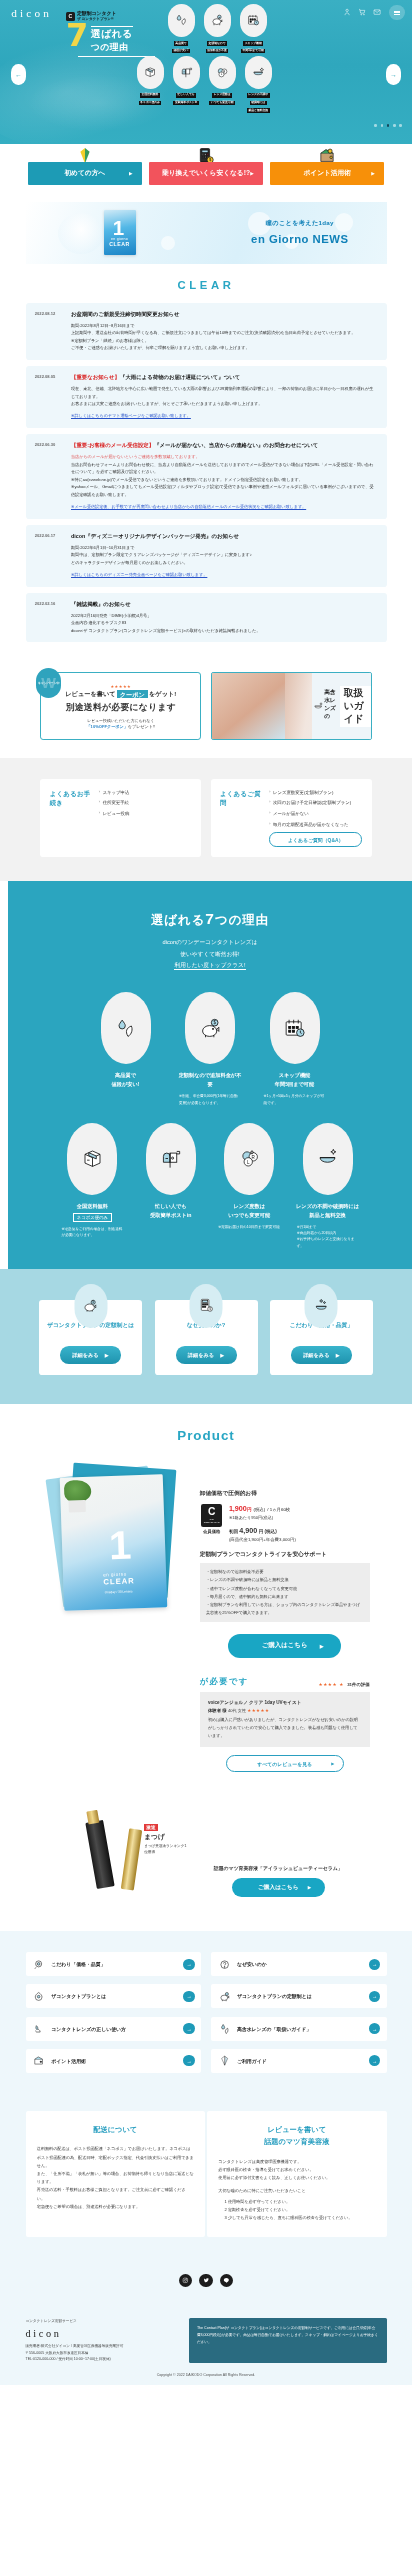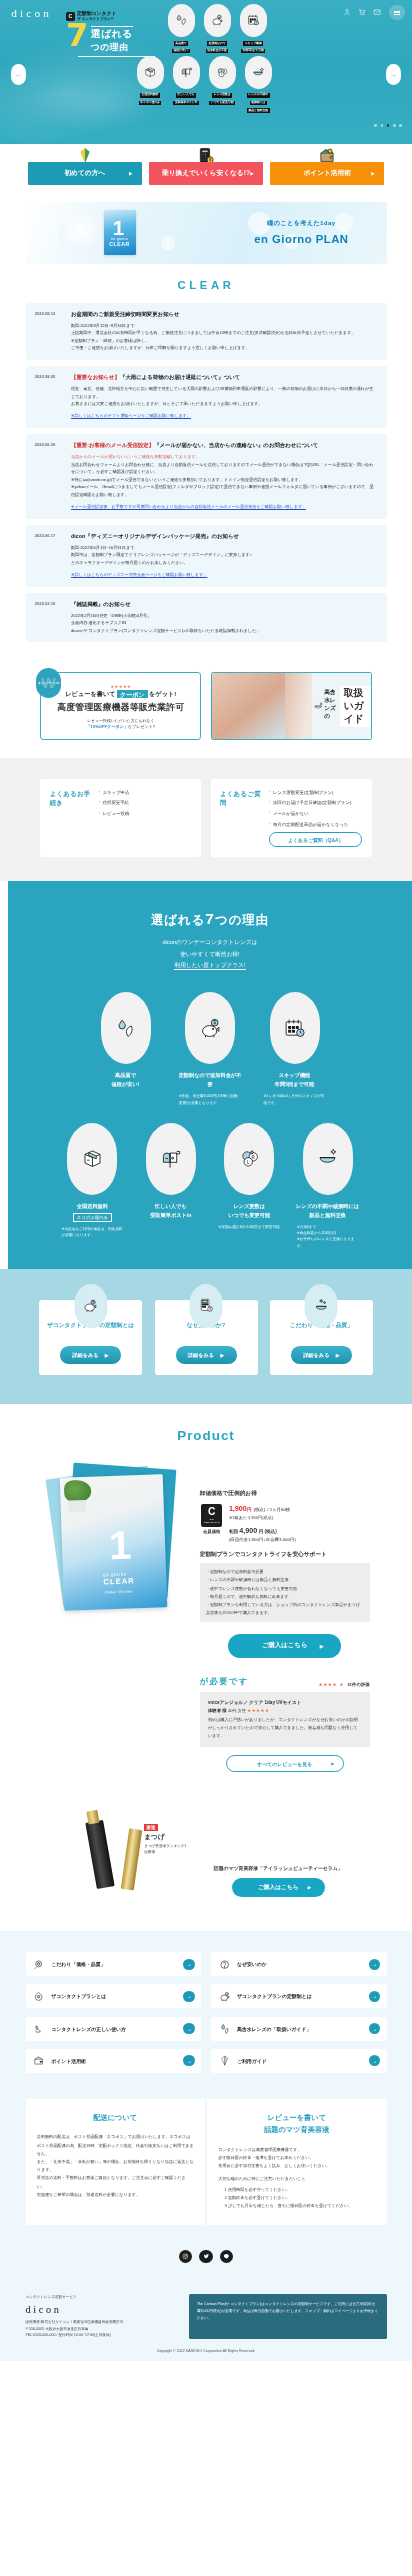--- a/index.html
+++ b/index.html
@@ -328,21 +328,21 @@
     background:#fff; border-radius:2.1px; height: 24px; display:flex; align-items:center;
     padding: 0 7.2px; gap: 6.2px; position:relative;
   }
   .lk .ic { width: 12.4px; height: 12.4px; flex:0 0 12.4px; display:flex; align-items:center; justify-content:center;}
   .lk .tx { font-size:4.9px; font-weight:bold; color:#222;}
   .lk .go { position:absolute; right: 6.2px; width: 11.3px; height: 11.3px; border-radius:50%;
     background:#1e9ab8; color:#fff; font-size:5.2px; display:flex; align-items:center; justify-content:center;}
 
   
   .info { background:#eef7fb; padding: 5.2px 0 23px; }
-  .info-row { width: 361px; margin:0 auto; display:flex; gap: 2px; }
+  .info-row { width: 361px; margin:12px auto; display:flex; gap: 2px; }
   .info-card { flex:1; background:#fff; border-radius:2.1px; padding: 13.4px 11.3px 14.4px; }
   .info-h { text-align:center; color:#2a9fc0; font-size:7.2px; font-weight:bold; line-height:1.7; margin-bottom: 9.3px;}
   .info-p { font-size:4.1px; line-height:2.0; color:#333; }
   .info-ol { font-size:4.1px; line-height:2.0; padding-left: 6.2px; margin-top:2.1px;}
 
   
   .social { background:#eef7fb; padding: 2.1px 0 17.5px; display:flex; justify-content:center; gap: 7.2px; }
   .soc { width: 13.4px; height: 13.4px; border-radius:50%; background:#1d1d1d; color:#fff;
     display:flex; align-items:center; justify-content:center; font-size:6.2px;}
   .footer { background:#eef7fb; padding: 13.4px 0 0; }
@@ -594,21 +594,21 @@
     <div class="splash"></div>
     <div class="box-art">
       <div class="one">1</div>
       <div class="nm">
         <span>en giorno</span>
         <b>CLEAR</b>
       </div>
     </div>
     <div class="banner-txt">
       <div class="t1">瞳のことを考えた1day</div>
-      <div class="t2">en Giorno PLAN</div>
+      <div class="t2">en Giorno NEWS</div>
     </div>
   </section>
 
   <section class="news-wrap">
     <h2 class="news-title">CLEAR</h2>
 
     <article class="news-card">
       <div class="news-date">2022.08.12</div>
       <div class="news-body">
         <div class="news-head">お盆期間のご新規受注締切時間変更お知らせ</div>
@@ -670,21 +670,21 @@
   <section class="camp">
     <div class="camp-a">
       <div class="camp-badge">
         <span class="w">W</span>
         <span>キャンペーン中</span>
       </div>
       <div class="camp-stars">★★★★★</div>
       <div class="camp-l1">
         <span>レビューを書いて</span><span class="hl">クーポン</span><span>をゲット!</span>
       </div>
-      <div class="camp-l2">高度管理医療機器等販売業許可</div>
+      <div class="camp-l2">別途送料が必要になります</div>
       <div class="camp-l3">レビュー投稿いただいた方にもれなく</div>
       <div class="camp-l4">
         <b>「10%OFFクーポン」</b><span>をプレゼント!!</span>
       </div>
     </div>
     <div class="camp-b">
       <div class="photo"></div>
       <div class="rt">
         <span>
           <svg viewBox="0 0 40 40" width="12.4" height="11.3" fill="none" stroke="#111" stroke-width="1.5">

